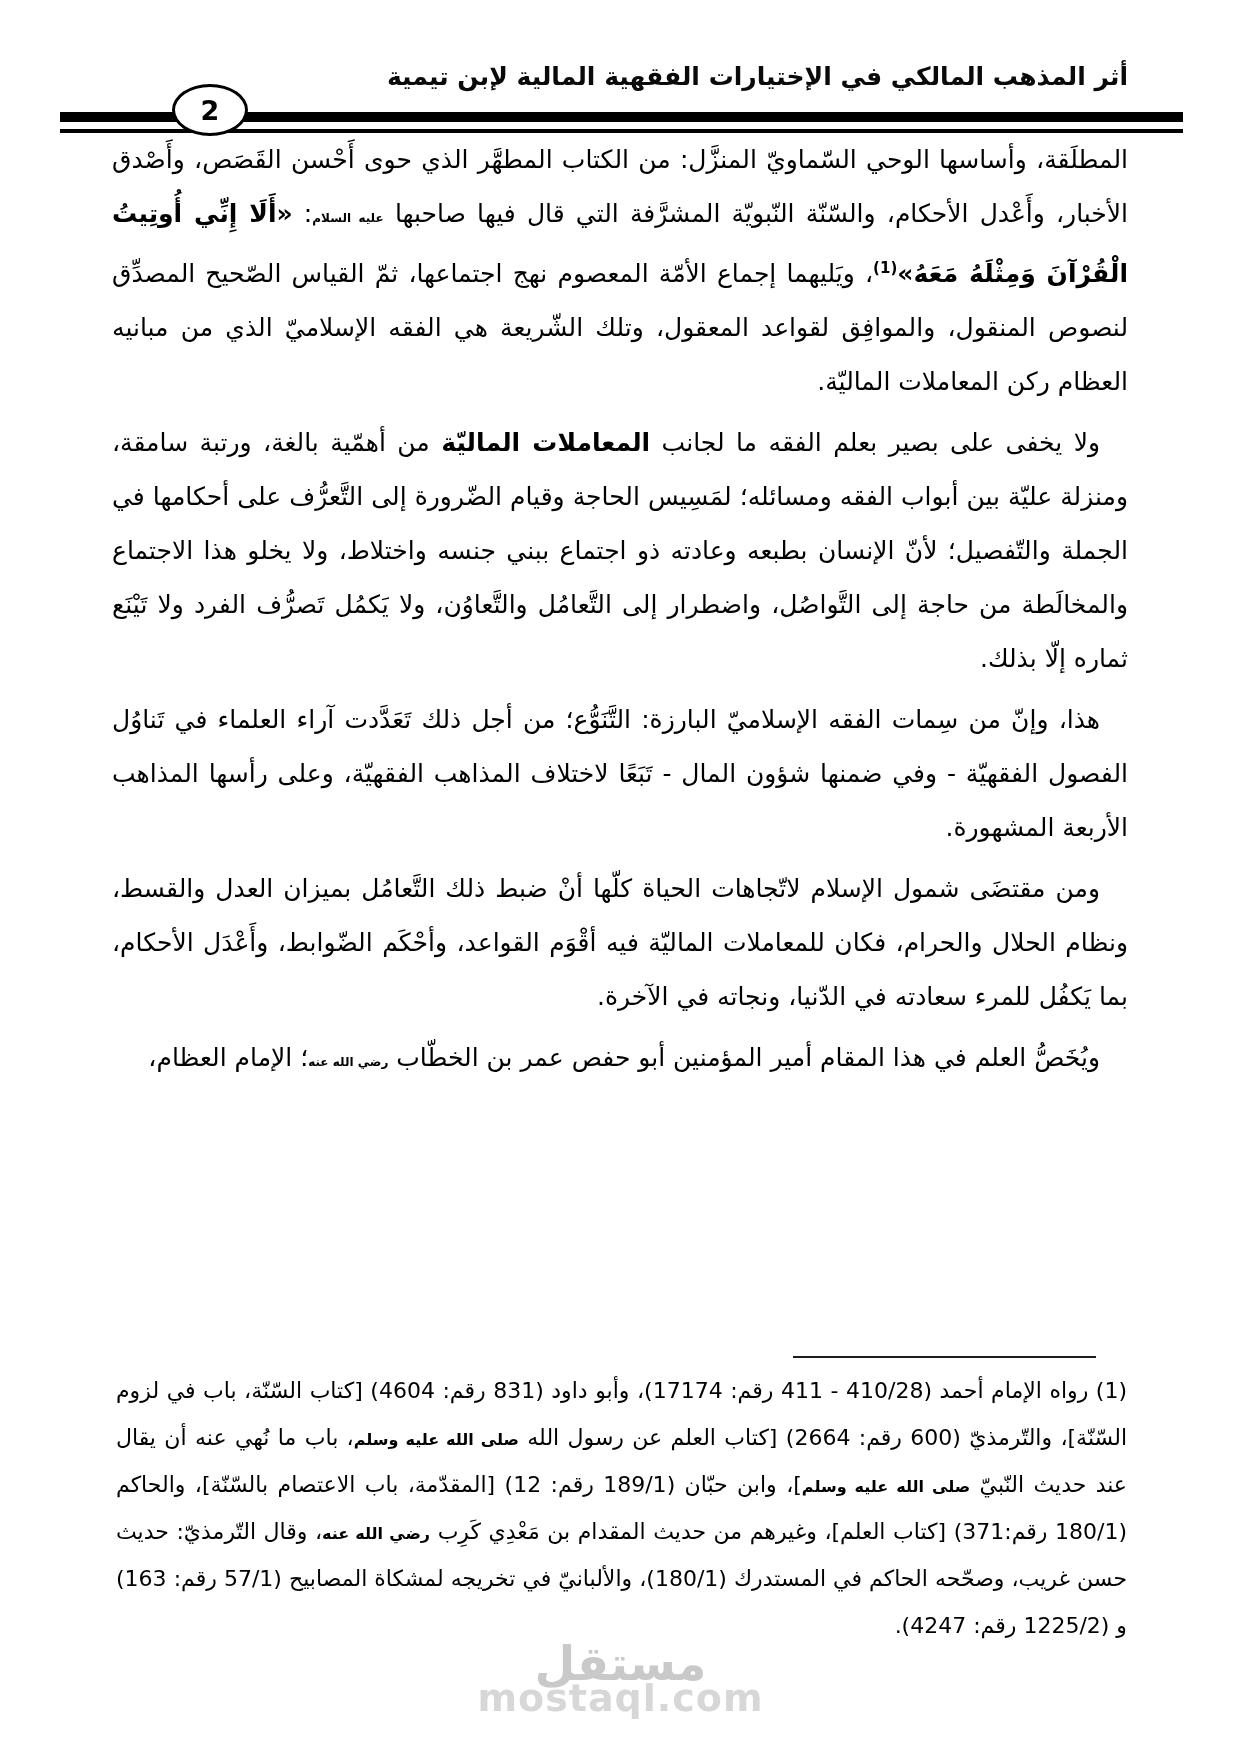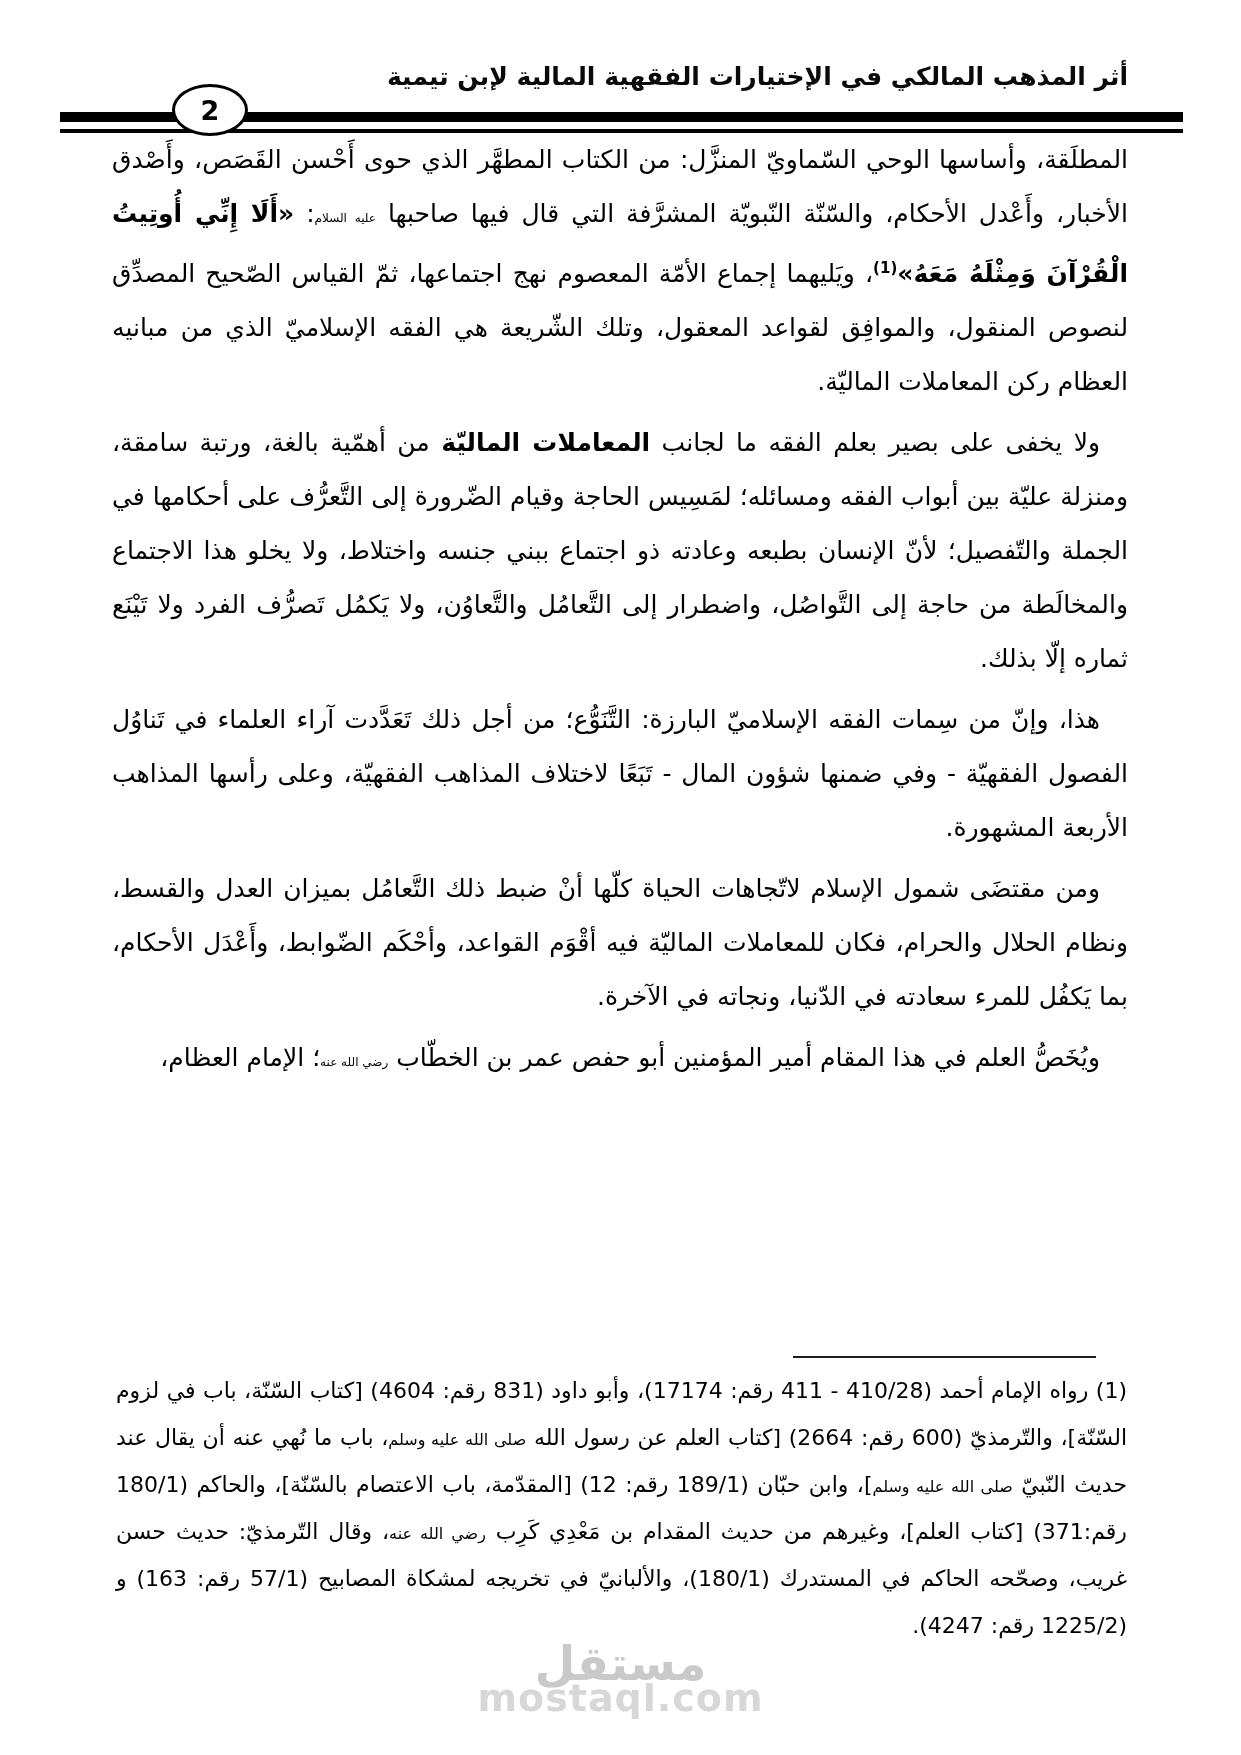--- a/index.html
+++ b/index.html
@@ -32,21 +32,21 @@
   .body-text{
     position:absolute;top:133px;right:113px;left:112px;
     font-size:25px;line-height:54px;
     text-align:justify;
   }
   .para{margin:0 0 0 0;padding:0;}
   .para + .para{margin-top:7px;}
   .para.indent{text-indent:28px;}
   .seg-n{font-weight:normal;}
   .seg-b{font-weight:bold;}
-  .seg-h{font-size:12px;font-weight:normal;line-height:1;}
+  .seg-h{font-size:12px;font-weight:bold;line-height:1;}
   .seg-s{font-size:15px;font-weight:bold;vertical-align:9px;}
   
   .fn-rule{position:absolute;top:1356px;right:145px;width:303px;height:2px;background:#1c1c1c;}
   .footnote{
     position:absolute;top:1367px;right:114px;left:116px;
     font-size:22px;line-height:47px;
     text-align:justify;
   }
   .footnote .seg-h{font-size:16px;}
   

